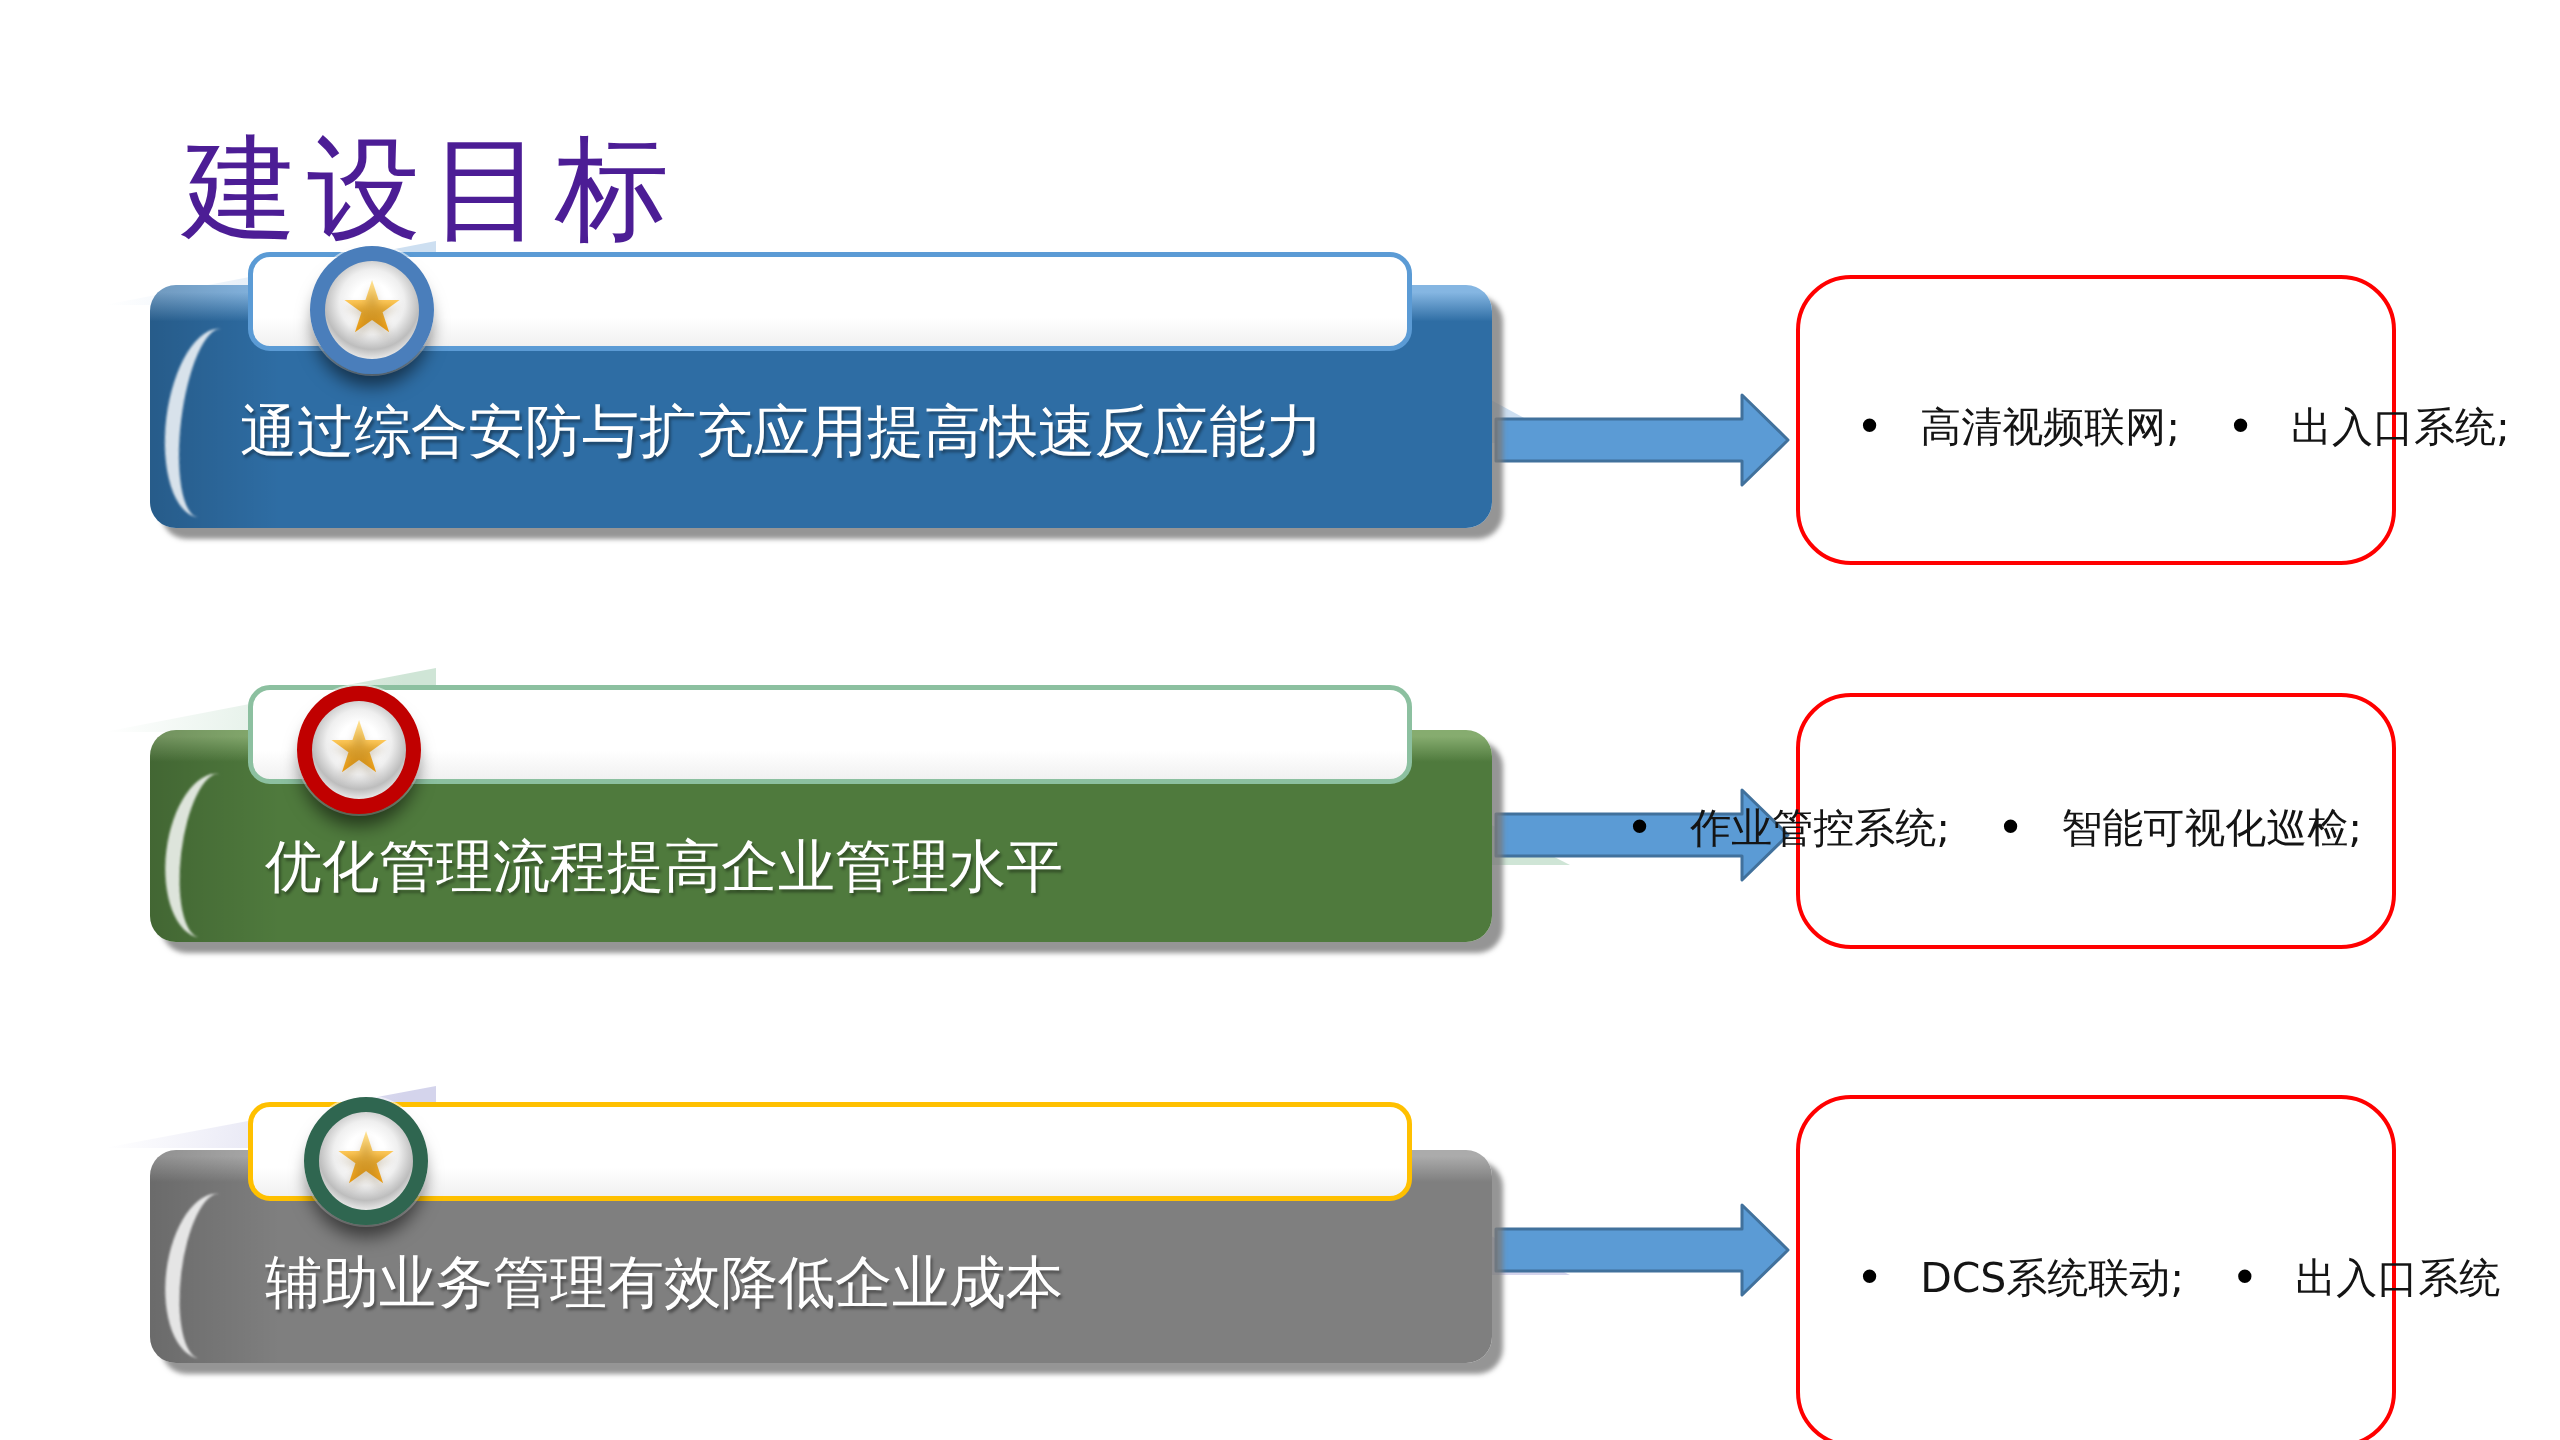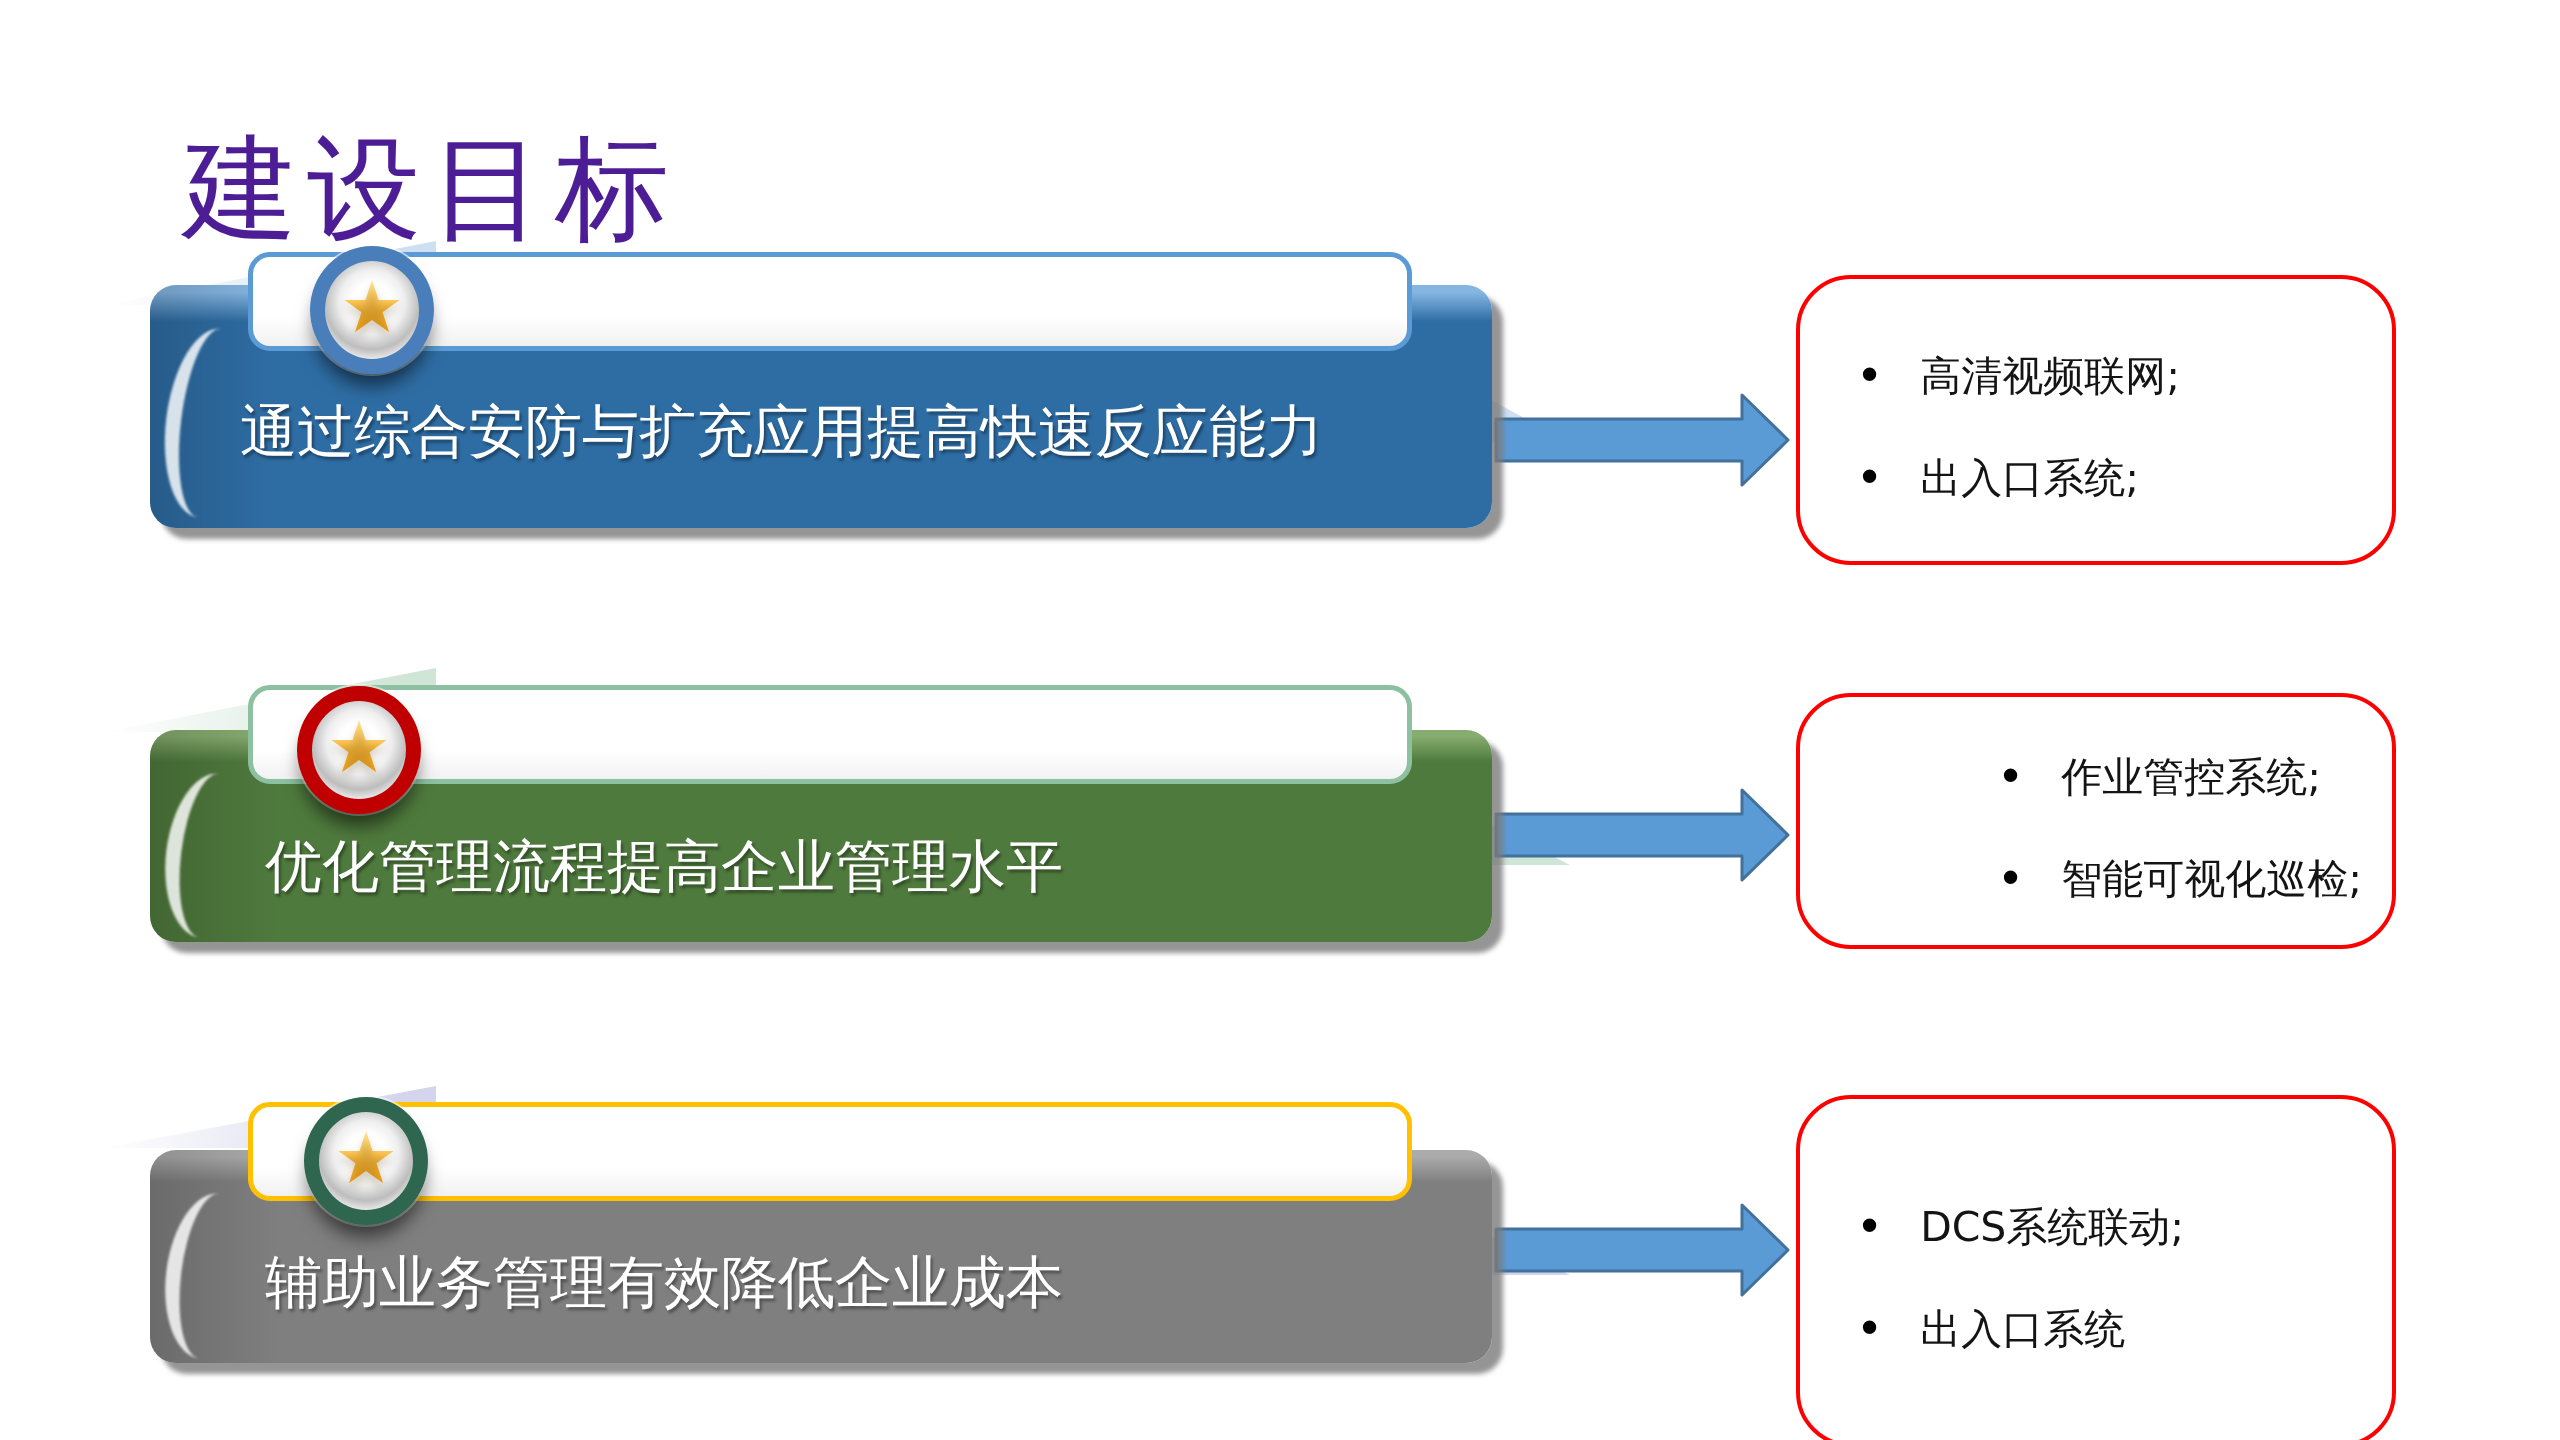--- a/index.html
+++ b/index.html
@@ -71,21 +71,21 @@
   
   .arrow{position:absolute;left:1494px;width:298px;height:96px;z-index:2;}
   .arrow polygon{fill:var(--arrow-fill);stroke:var(--arrow-stroke);stroke-width:3;stroke-linejoin:round;}
 
   
   .redbox{
     position:absolute;left:1796px;width:600px;z-index:2;box-sizing:border-box;
     border:4px solid var(--red);border-radius:55px;background:#ffffff;
     display:flex;flex-direction:column;justify-content:center;
   }
-  .redbox ul{list-style:none;margin:14px 0 0 0;padding:0 30px 0 56px;display:flex;flex-direction:column;gap:47px;}
+  .redbox ul{list-style:none;margin:14px 0 0 0;padding:0 30px 0 56px;display:flex;flex-direction:row;gap:47px;}
   .redbox li{display:flex;align-items:center;white-space:nowrap;
     font-family:"DejaVu Sans","Liberation Sans",sans-serif;font-size:41px;color:#141414;}
   .redbox li::before{content:"\2022";font-size:46px;color:#000;margin-right:37px;line-height:1;}
 
   
   .r0 .fold-left{left:104px;top:237px;width:332px;height:68px;}
   .r0 .fold-right{left:1202px;top:253px;width:368px;height:190px;}
   .r0 .banner{top:285px;height:243px;}
   .r0 .banner-label{left:90px;top:118px;}
   .r0 .whitebox{top:252px;}

